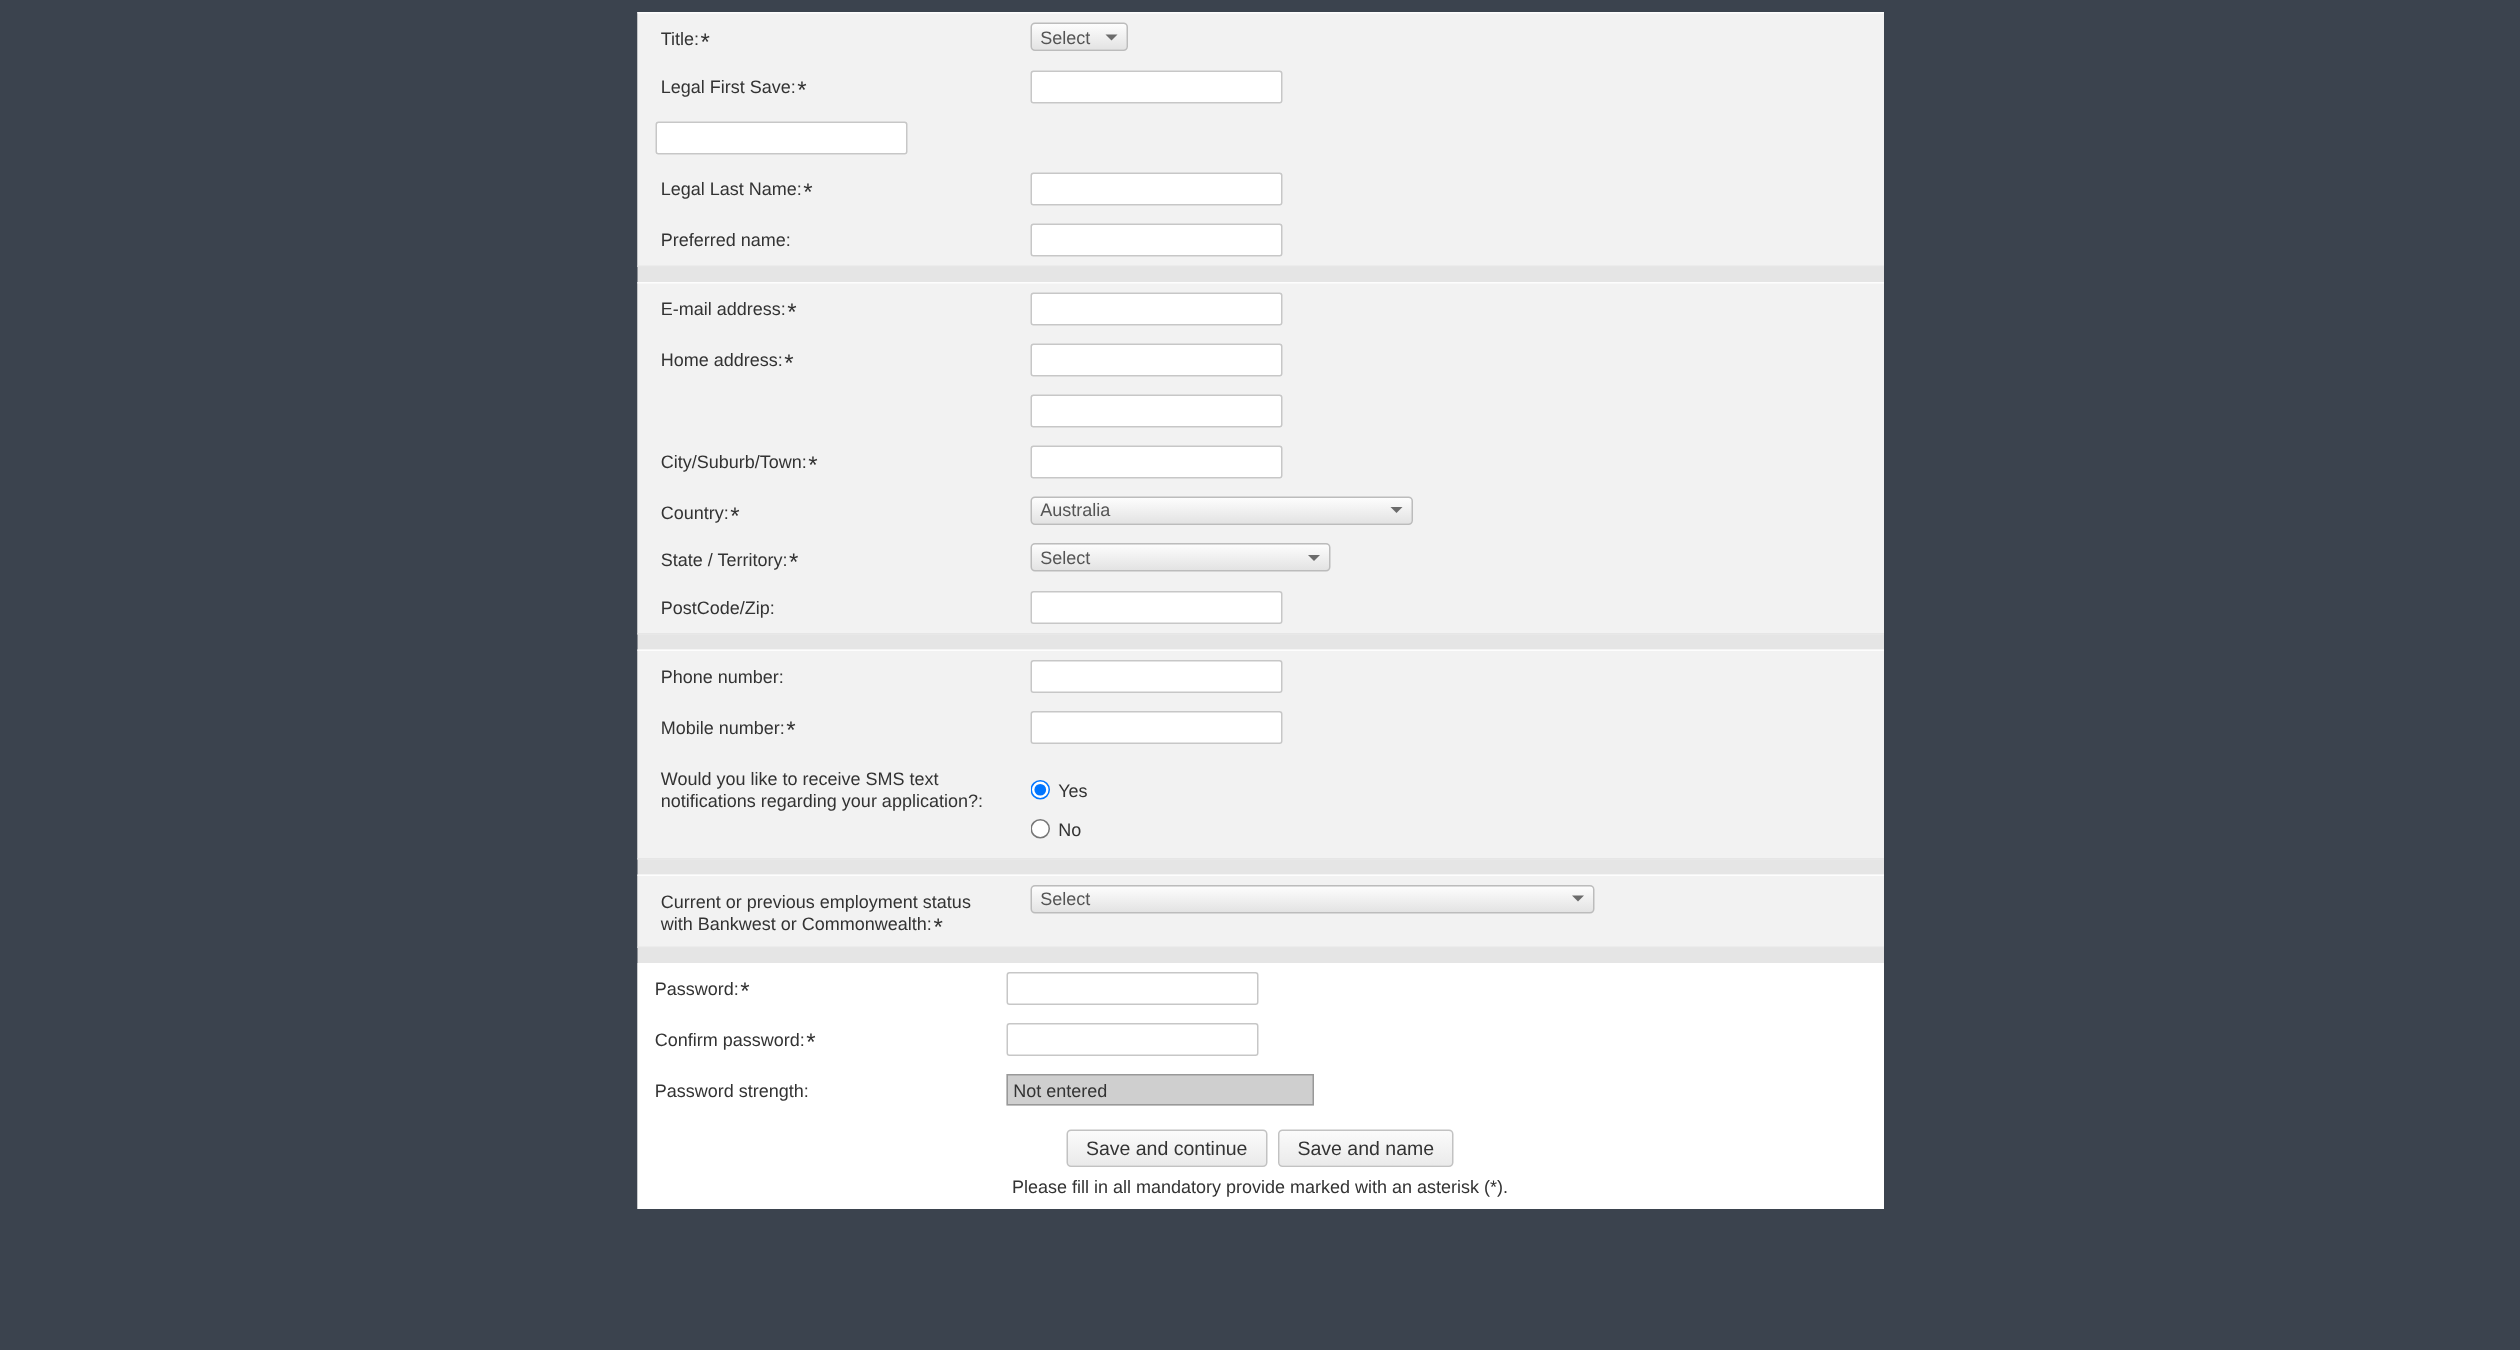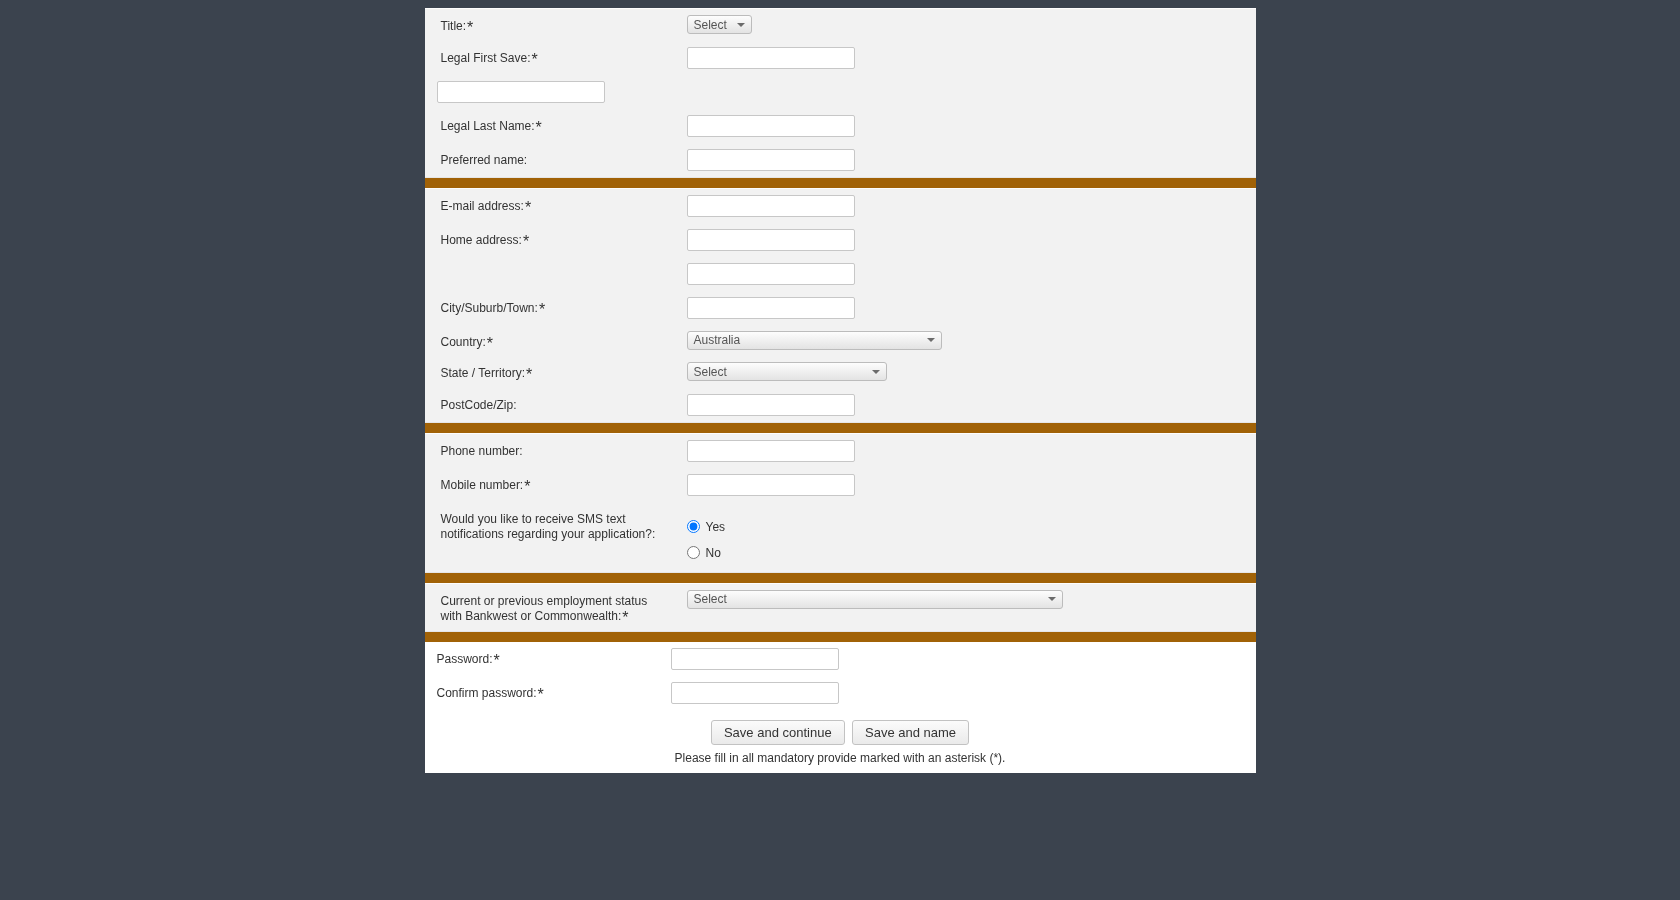--- a/index.html
+++ b/index.html
@@ -9,21 +9,21 @@
     font-family: Verdana, Geneva, sans-serif;
     font-size:12px;
     color:#333;
     width:1680px;
     height:900px;
     overflow:hidden;
   }
   .page {
     width:831px;
     margin:8px auto 0 auto;
-    background:#a16207;
+    background:#e5e5e5;
   }
   .section {
     background:#f2f2f2;
     border-top:1px solid #fdfdfd;
     border-bottom:1px solid #e6e6e6;
     padding:0;
     margin-bottom:10px;
   }
   .section.white { background:#ffffff; border:none; }
   .row {
@@ -302,20 +302,28 @@
 
     <div class="row">
       <div class="label-cell" style="padding-left:12px;">
         <span>Confirm password:</span><span class="asterisk">*</span>
       </div>
       <div class="field-cell" style="padding-left:0; margin-left:-4px;">
         <input class="text" type="password" value="" style="">
       </div>
     </div>
 
+    <div class="row">
+      <div class="label-cell" style="padding-left:12px;">
+        <span>Password strength:</span>
+      </div>
+      <div class="field-cell" style="padding-left:0; margin-left:-4px;">
+        <div class="strength-bar">Not entered</div>
+      </div>
+    </div>
 
     <div class="buttons-row">
       <span class="btn">Save and continue</span>
       <span class="btn">Save and name</span>
     </div>
 
     <div class="mandatory-note">Please fill in all mandatory provide marked with an asterisk (*).</div>
   </div>
 
 </div>

